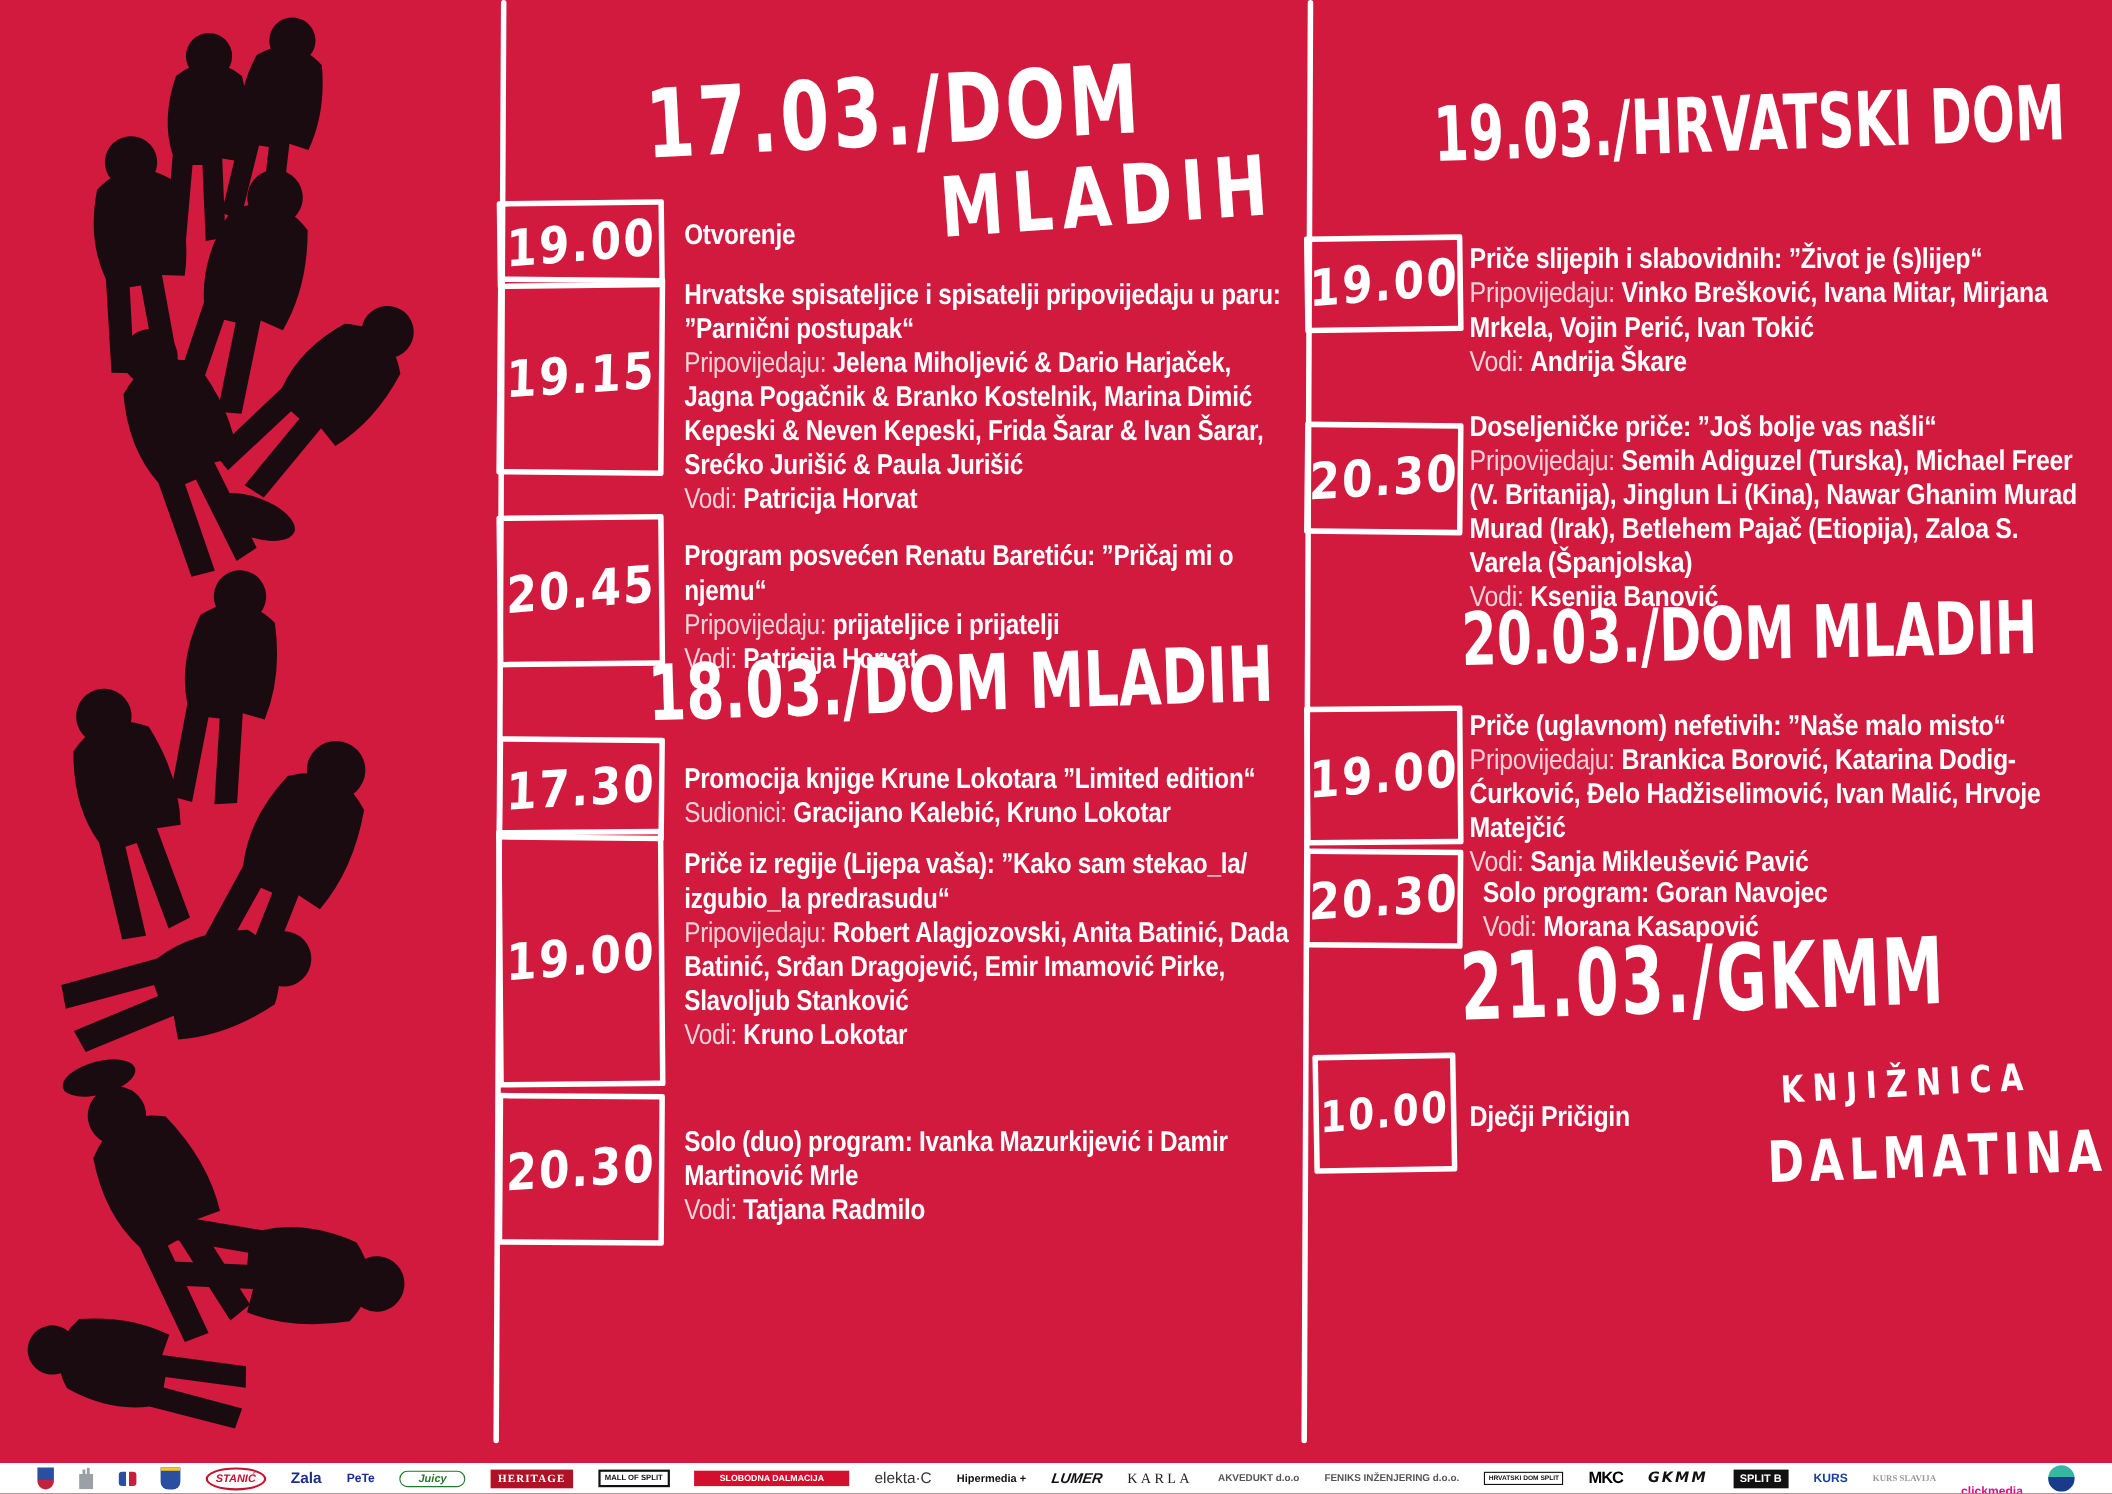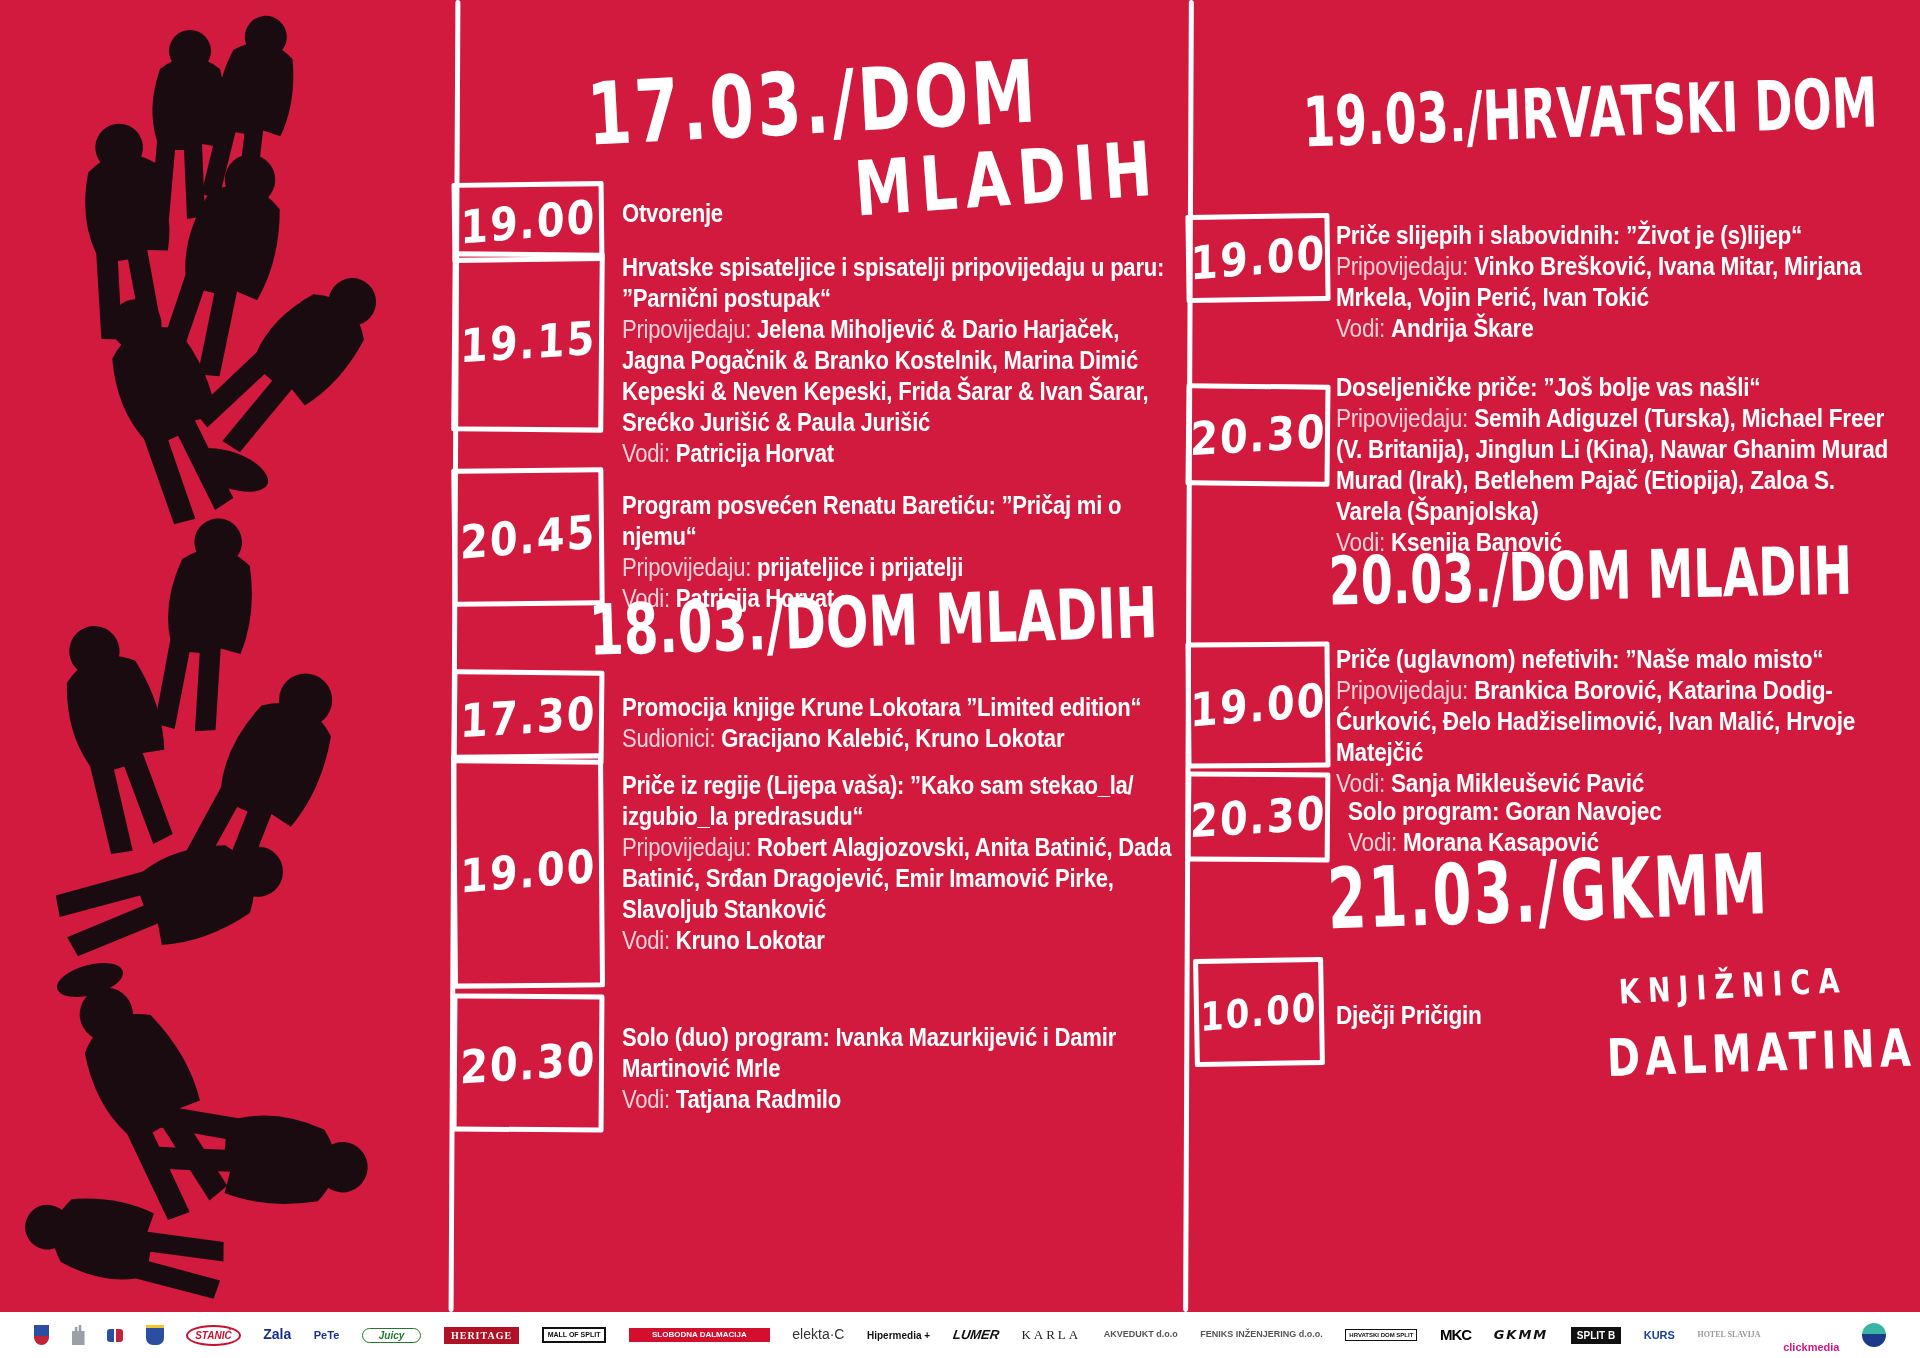--- a/index.html
+++ b/index.html
@@ -16,21 +16,21 @@
   
   .hdr{position:absolute;font-family:"DejaVu Sans",sans-serif;font-weight:700;white-space:nowrap;
        transform-origin:left top;line-height:1;}
   
   .evt{position:absolute;transform-origin:left top;font-size:26px;line-height:31px;letter-spacing:-0.3px;}
   .evt p{margin:0;padding:0;}
   .title{font-weight:700;}
   .lbl{font-weight:400;opacity:.8;}
   .names{font-weight:700;}
   
-  .logos{position:absolute;left:0;right:0;bottom:0;height:46px;background:#fff;display:flex;
+  .logos{position:absolute;left:0;right:0;bottom:0;height:28px;background:#fff;display:flex;
          align-items:center;justify-content:space-between;padding:0 34px;color:#444;}
   .lg{font-size:9px;font-weight:700;white-space:nowrap;line-height:1.1;}
   .shield{width:15px;height:20px;background:linear-gradient(#2b4fa0 55%,#c2233a 55%);border-radius:0 0 8px 8px;}
   .emblem{width:13px;height:20px;background:#9aa0a6;
           clip-path:polygon(0 100%,0 30%,25% 30%,25% 10%,45% 10%,45% 30%,55% 30%,55% 0,75% 0,75% 30%,100% 30%,100% 100%);}
   .quotes{width:16px;height:13px;border-radius:3px;background:linear-gradient(90deg,#2b4fa0 42%,#fff 42% 58%,#c2233a 58%);}
   .county{width:18px;height:20px;background:#2b4fa0;border-radius:0 0 7px 7px;box-shadow:inset 0 3px 0 #f4c52b;}
   .stanic{color:#c51230;border:2px solid #c51230;border-radius:50%;padding:3px 7px;font-style:italic;font-size:10px;}
   .zala{color:#1a2f8a;font-size:14px;}
   .pete{color:#1a2f8a;font-size:11px;}
@@ -208,18 +208,18 @@
     <span class="lg hiper">Hipermedia +</span>
     <span class="lg lumer">LUMER</span>
     <span class="lg karla">KARLA</span>
     <span class="lg plain">AKVEDUKT d.o.o</span>
     <span class="lg plain">FENIKS INŽENJERING d.o.o.</span>
     <span class="lg hds">HRVATSKI DOM SPLIT</span>
     <span class="lg mkc">MKC</span>
     <span class="lg gkmm">GKMM</span>
     <span class="lg planb">SPLIT B</span>
     <span class="lg kurs">KURS</span>
-    <span class="lg slavija">HOTEL SLAVIJA</span>
+    <span class="lg slavija">KURS SLAVIJA</span>
     <span class="lg click">clickmedia</span>
     <span class="round"></span>
   </div>
 
 </div>
 
 </body></html>

